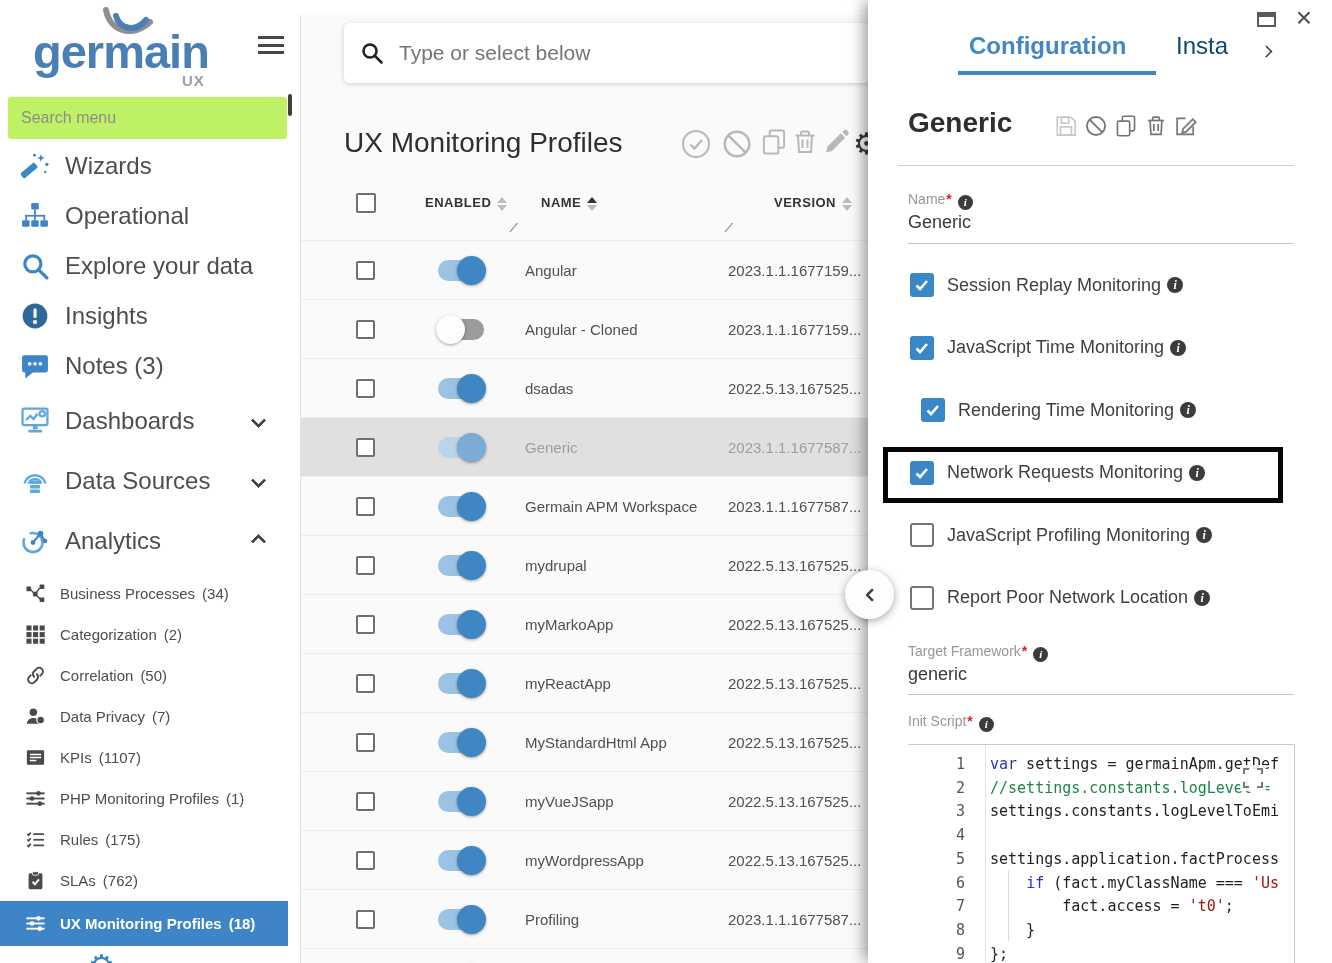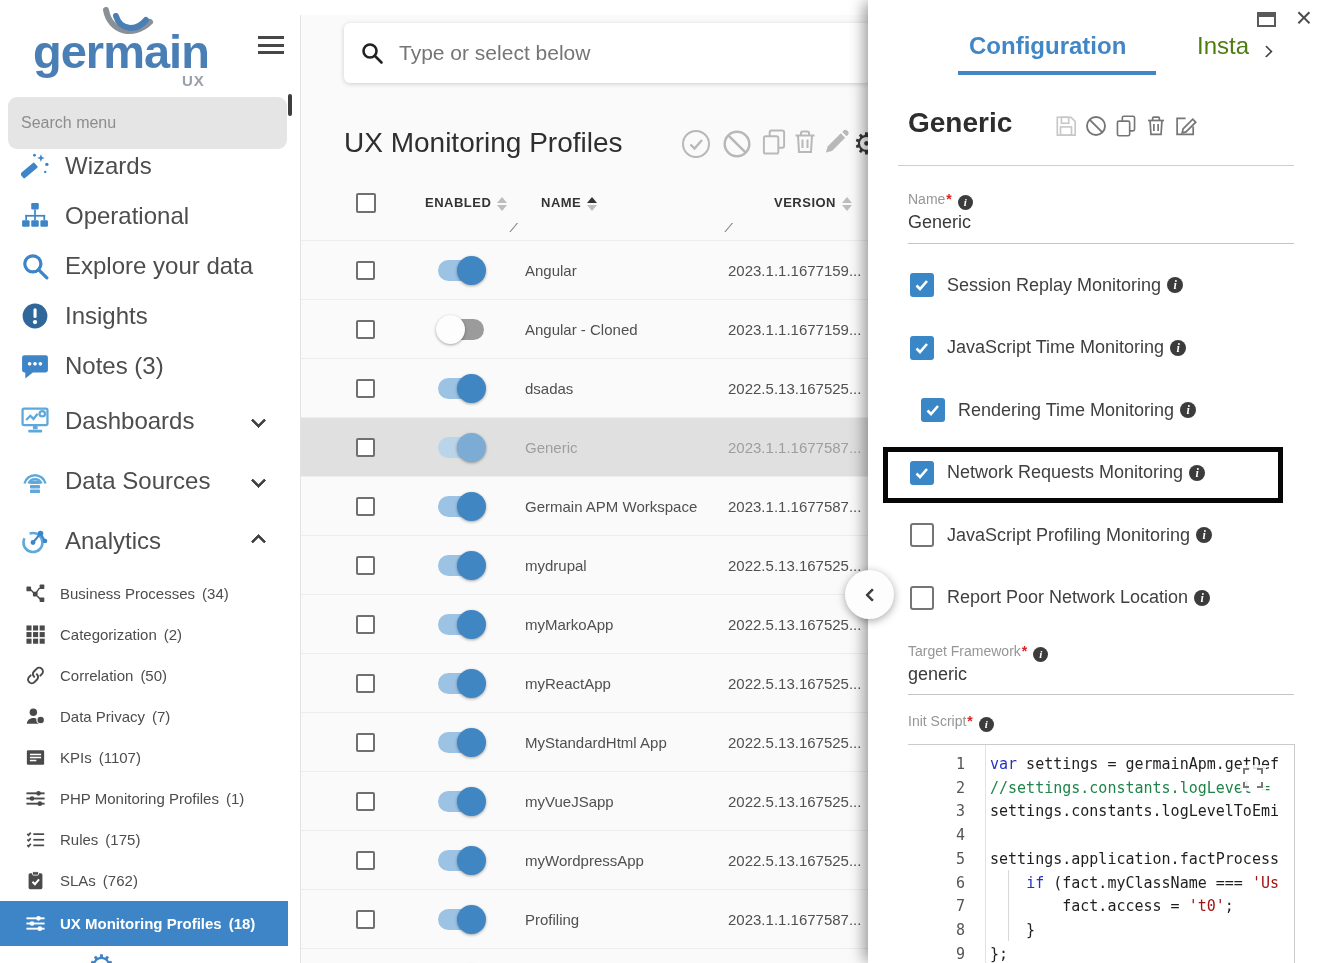--- a/index.html
+++ b/index.html
@@ -8,21 +8,21 @@
   #root { position:relative; width:1332px; height:963px; overflow:hidden; background:#fff; }
 
   
   #sidebar { position:absolute; left:0; top:0; width:300px; height:963px; background:#fff; z-index:5; }
   #logo-wrap { position:absolute; left:30px; top:4px; width:230px; height:92px; }
   #logo-swoosh { position:absolute; left:70px; top:0; }
   #logo-text { position:absolute; left:3px; top:20px; font-size:47px; font-weight:bold; color:#4a7fb5; letter-spacing:-1px; }
   #logo-sub { position:absolute; left:152px; top:68px; font-size:15px; font-weight:bold; color:#9aa0a6; letter-spacing:1px; }
   #hamburger { position:absolute; left:258px; top:36px; width:26px; height:20px; cursor:pointer; }
   #hamburger i { display:block; height:3px; background:#474747; margin-bottom:4.5px; }
-  #side-search { position:absolute; left:8px; top:97px; width:279px; height:52px; background:#e5e5e5; border:none; border-radius:9px; padding:0 13px; font-size:16px; color:#555; font-family:"Liberation Sans",sans-serif; }
+  #side-search { position:absolute; left:8px; top:97px; width:279px; height:42px; background:#bef264; border:none; border-radius:3px; padding:0 13px; font-size:16px; color:#555; font-family:"Liberation Sans",sans-serif; }
   #side-search::placeholder { color:#8d8d8d; }
   #side-scrollthumb { position:absolute; left:288px; top:94px; width:4px; height:22px; background:#3f3f3f; border-radius:2px; }
 
   #nav-top { position:absolute; left:0; top:141px; width:288px; }
   .nav-item { position:relative; display:flex; align-items:center; height:50px; padding-left:18px; cursor:pointer; }
   .nav-item.tall { height:60px; }
   .nav-icon { width:34px; height:30px; display:flex; align-items:center; justify-content:center; flex:none; }
   .nav-icon svg { width:28px; height:28px; }
   .nav-label { margin-left:13px; font-size:24px; color:#4d4d4d; white-space:nowrap; }
   .nav-chev { position:absolute; right:24px; }
@@ -83,21 +83,21 @@
   
   #collapse-btn { position:absolute; left:845px; top:570px; width:49px; height:49px; border-radius:50%; background:#fdfdfd; box-shadow:0 2px 8px rgba(0,0,0,.35); z-index:30; display:flex; align-items:center; justify-content:center; cursor:pointer; }
   #collapse-btn .chev { width:10px; height:10px; border-width:3px; margin-left:4px; }
 
   
   #panel { position:absolute; left:868px; top:0; width:464px; height:963px; background:#fff; z-index:20; box-shadow:-6px 0 14px -2px rgba(0,0,0,.4); }
   #win-max { position:absolute; right:56px; top:12px; width:19px; height:15px; border:2px solid #5a5a5a; border-top:5px solid #5a5a5a; cursor:pointer; }
   #win-close { position:absolute; right:20px; top:2px; font-size:28px; color:#4c4c4c; cursor:pointer; }
   #tab-config { position:absolute; left:101px; top:32px; font-size:24px; font-weight:bold; color:#4186c5; cursor:pointer; }
   #tab-underline { position:absolute; left:90px; top:71px; width:198px; height:4px; background:#4186c5; }
-  #tab-next { position:absolute; left:329px; top:32px; font-size:24px; color:#4d7c0f; cursor:pointer; }
+  #tab-next { position:absolute; left:308px; top:32px; font-size:24px; color:#0c4a6e; cursor:pointer; }
   #tab-scroll { position:absolute; left:394px; top:42px; cursor:pointer; }
   #tab-scroll .chev { width:9px; height:9px; border-width:2.6px; }
 
   #panel-heading { position:absolute; left:40px; top:107px; font-size:28px; font-weight:bold; color:#2e2e2e; }
   #panel-actions { position:absolute; left:187px; top:115px; height:24px; }
   #panel-actions .tool-ic { position:static; display:inline-block; margin-right:8px; vertical-align:top; }
   #panel-divider { position:absolute; left:30px; top:165px; width:396px; height:0; border-top:1px solid #cfcfcf; }
 
   .fld-label { position:absolute; left:40px; font-size:14px; color:#969696; }
   .req { color:#e02020; font-weight:bold; margin-left:1px; }

